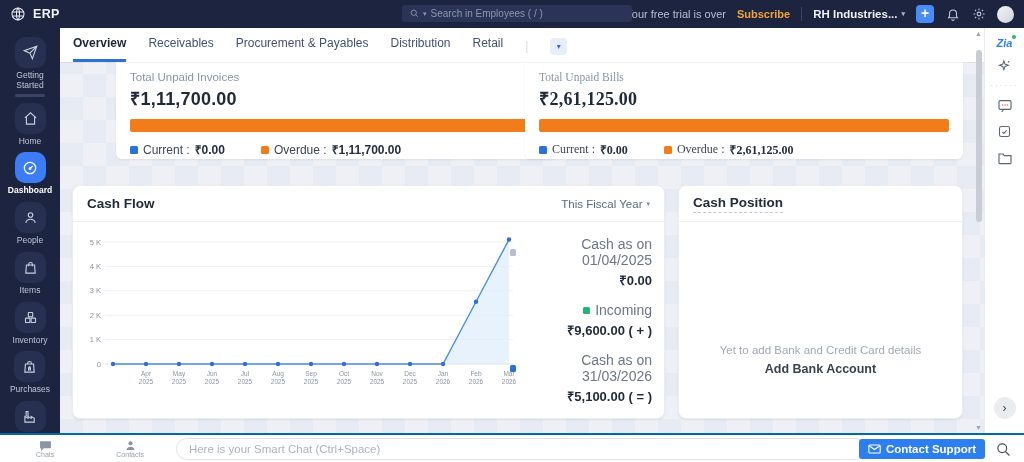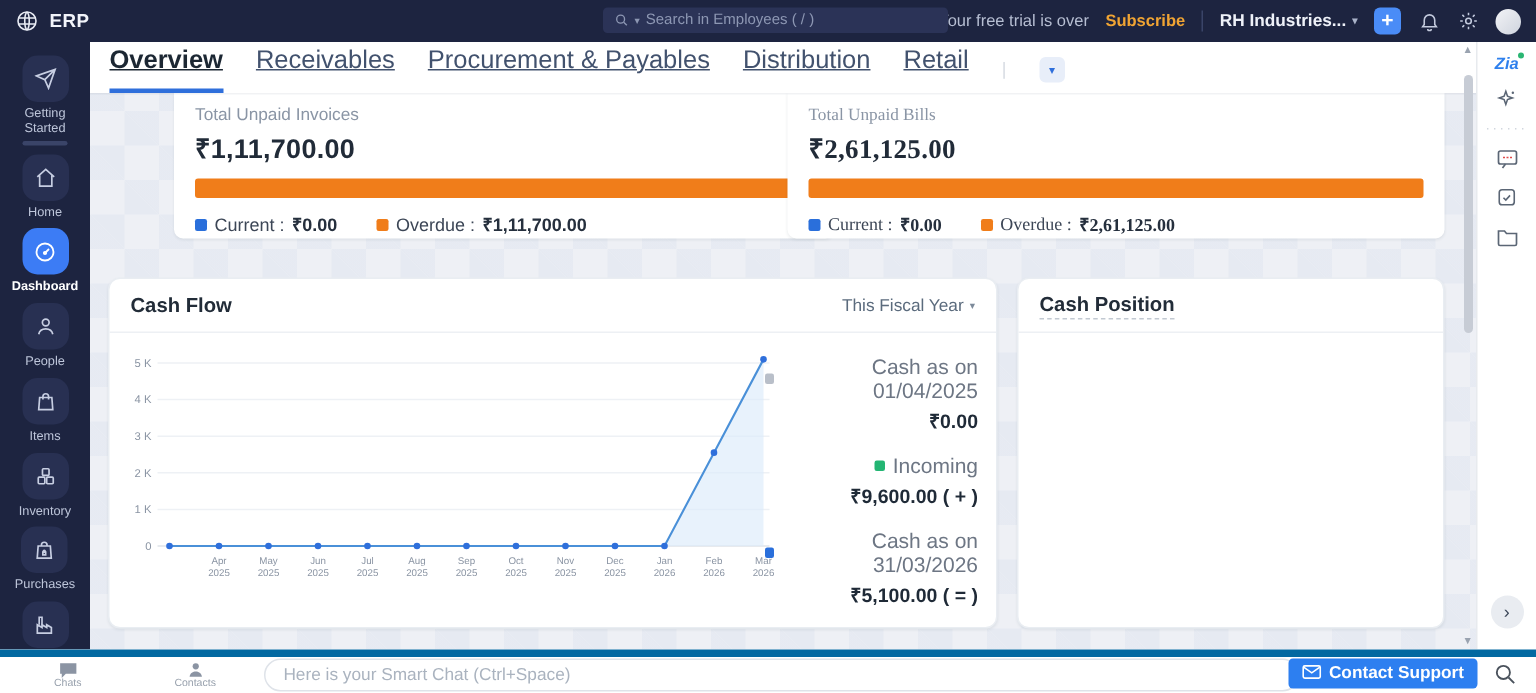--- a/index.html
+++ b/index.html
@@ -34,33 +34,33 @@
   .progress-fill { width:40%; height:100%; background:#2bb673; border-radius:2px; }
 
   
   .content { position:absolute; left:60px; top:28px; right:40px; bottom:29px; background-color:#eef0f5; overflow:hidden;
     background-image:
       linear-gradient(45deg, rgba(221,227,238,.45) 25%, transparent 25%, transparent 75%, rgba(221,227,238,.45) 75%),
       linear-gradient(45deg, rgba(221,227,238,.45) 25%, transparent 25%, transparent 75%, rgba(221,227,238,.45) 75%);
     background-size:46px 46px; background-position:0 0, 23px 23px; }
 
   .tabbar { position:absolute; top:0; left:0; right:0; height:34px; background:#fff; display:flex; align-items:flex-end; padding-left:13px; gap:22px; z-index:6; box-shadow:0 1px 0 rgba(25,39,60,.06); }
-  .tab { font-size:17px; color:#42526e; padding-bottom:9px; border-bottom:3px solid transparent; cursor:pointer; white-space:nowrap;text-decoration:underline; }
+  .tab { font-size:12px; color:#42526e; padding-bottom:9px; border-bottom:3px solid transparent; cursor:pointer; white-space:nowrap; }
   .tab.active { color:#1c2733; font-weight:600; border-bottom-color:#2f6fdb; }
   .tab-sep { color:#d6dbe2; padding-bottom:9px; font-size:12px; }
   .tab-more { width:17px; height:17px; margin-bottom:7px; border-radius:4px; background:#e8eef9; color:#2f6fdb; font-size:8px; display:flex; align-items:center; justify-content:center; cursor:pointer; }
 
   .card { position:absolute; background:#fff; box-shadow:0 1px 2px rgba(30,45,65,.08); }
   .kpi-card { top:34px; height:97px; border-radius:0 0 6px 6px; padding:9px 14px 0 14px; }
   #kpi-invoices { left:12px; width:440px;margin-left:44px; }
   #kpi-bills { left:465px; width:438px;font-family:Liberation Serif, serif; }
   .kpi-title { font-size:11.5px; color:#8a95a5; }
   .kpi-amount { font-size:18px; font-weight:600; color:#212b38; margin-top:3px; letter-spacing:.2px; }
   .kpi-bar { margin-top:9px; height:13px; border-radius:2px; background:#f07d1a; }
-  .kpi-legend { display:flex; gap:26px; margin-top:9px; align-items:center; }
+  .kpi-legend { display:flex; gap:36px; margin-top:9px; align-items:center; }
   .kpi-legend .item { display:flex; align-items:center; gap:5px; font-size:12px; color:#3c4656; }
   .sq { width:8px; height:8px; border-radius:1.5px; display:inline-block; }
   .kpi-legend b { color:#252f3d; font-weight:700; }
 
   .panel { top:157px; height:234px; border-radius:8px; border:1px solid #e9edf2; }
   #cashflow-card { left:12px; width:593px; }
   #cashposition-card { left:618px; width:285px; }
   .panel-header { height:36px; display:flex; align-items:center; justify-content:space-between; padding:0 14px; border-bottom:1px solid #edf0f4; }
   .panel-title { font-size:13.5px; font-weight:700; color:#222c38; }
   .panel-title.dotted { border-bottom:1px dashed #c2c9d2; padding-bottom:2px; }
@@ -85,28 +85,28 @@
   
   .rightbar { position:absolute; right:0; top:28px; width:40px; bottom:29px; background:#fff; border-left:1px solid #e7eaee; display:flex; flex-direction:column; align-items:center; padding-top:9px; gap:9px; z-index:30; }
   .zia { font-size:11px; font-weight:700; font-style:italic; color:#2f80ed; cursor:pointer; position:relative; }
   .zia::after { content:""; position:absolute; right:-4px; top:-2px; width:4px; height:4px; border-radius:50%; background:#2bb673; }
   .rb-icon { width:17px; height:17px; color:#5b6675; cursor:pointer; display:flex; align-items:center; justify-content:center; }
   .rb-dots { color:#c9cfd8; font-size:8px; letter-spacing:2px; line-height:4px; }
   .rb-spacer { flex:1; }
   .collapse-btn { width:22px; height:22px; border-radius:50%; background:#e9ecf1; color:#3a4557; font-size:12px; display:flex; align-items:center; justify-content:center; margin-bottom:14px; cursor:pointer; }
 
   
-  .bottombar { position:absolute; left:0; right:0; bottom:0; height:29px; background:#fff; border-top:5px solid #0369a1; display:flex; align-items:center; z-index:45; }
+  .bottombar { position:absolute; left:0; right:0; bottom:0; height:29px; background:#fff; border-top:2px solid #0369a1; display:flex; align-items:center; z-index:45; }
   .bb-item { display:flex; flex-direction:column; align-items:center; cursor:pointer; color:#8b94a3; }
   .bb-item .bb-label { font-size:7px; color:#98a1ad; margin-top:0; }
   #bb-chats { margin-left:36px; }
   #bb-contacts { margin-left:62px; }
   .smart-chat { margin-left:32px; width:690px; height:22px; border:1px solid #dfe3e9; border-radius:11px; padding:0 12px; font-size:11.5px; color:#333; font-family:"Liberation Sans", sans-serif; outline:none; }
   .smart-chat::placeholder { color:#aab3bf; }
-  .contact-support { position:absolute; right:39px; bottom:3px; display:flex; gap:5px; background:#2d7ff0; color:#fff; font-size:11.5px; font-weight:600; padding:4px 9px; border-radius:3px; cursor:pointer; }
+  .contact-support { position:absolute; right:39px; bottom:3px; display:flex; align-items:center; gap:5px; background:#2d7ff0; color:#fff; font-size:11.5px; font-weight:600; padding:4px 9px; border-radius:3px; cursor:pointer; }
   .bb-search { position:absolute; right:13px; bottom:5px; width:15px; height:15px; color:#4a525c; cursor:pointer; }
 </style>
 </head>
 <body>
 
 <div class="stage">
 
   <div class="topbar">
     <div class="logo-wrap">
       <svg class="logo-circle" viewBox="0 0 24 24" fill="none" stroke="#e8ebf4" stroke-width="1.6">
@@ -368,20 +368,24 @@
             <div class="val">₹5,100.00 ( = )</div>
           </div>
         </div>
       </div>
     </div>
 
     <div class="card panel" id="cashposition-card">
       <div class="panel-header">
         <span class="panel-title dotted">Cash Position</span>
       </div>
+      <div class="cp-body">
+        <div class="cp-empty">Yet to add Bank and Credit Card details</div>
+        <div class="cp-action">Add Bank Account</div>
+      </div>
     </div>
 
     <div class="scrollbar">
       <span class="sb-up">▲</span>
       <span class="sb-thumb"></span>
       <span class="sb-down">▼</span>
     </div>
   </div>
 
   <div class="rightbar">

